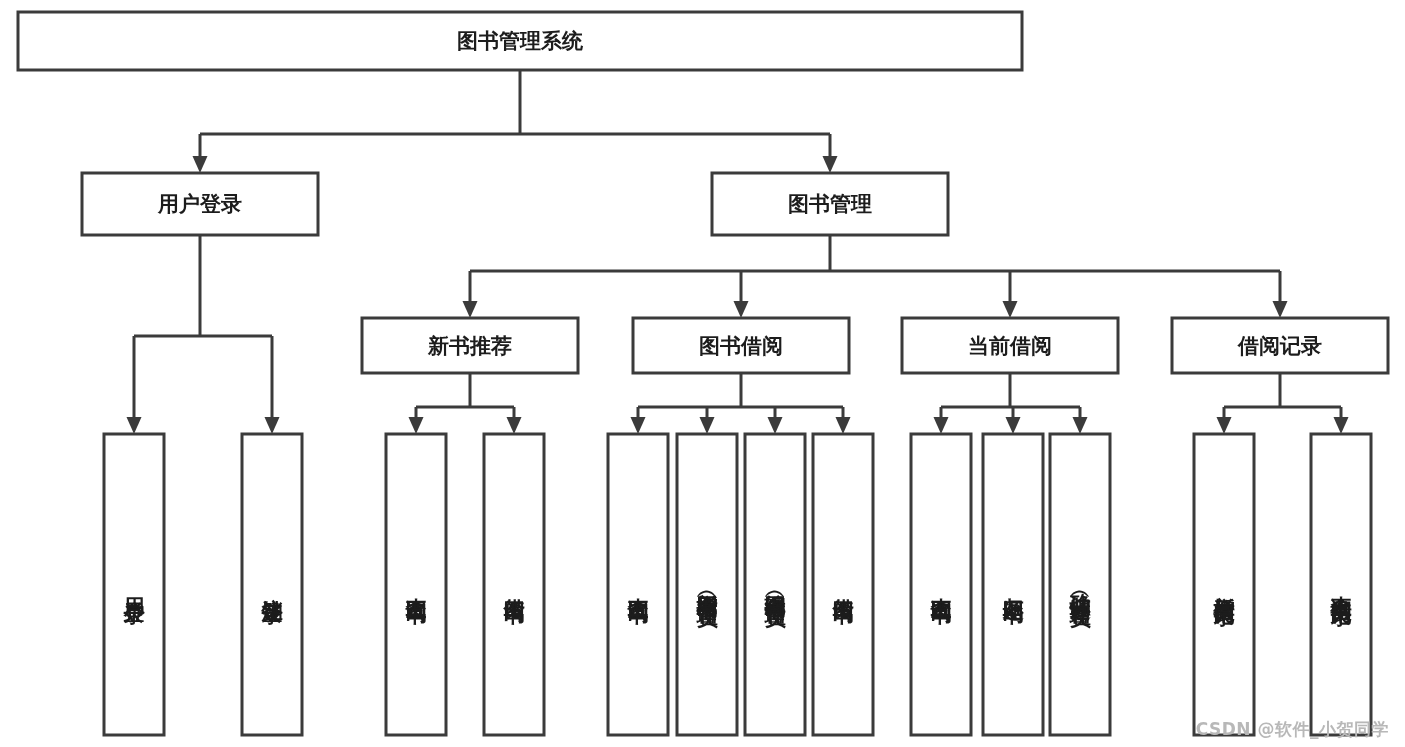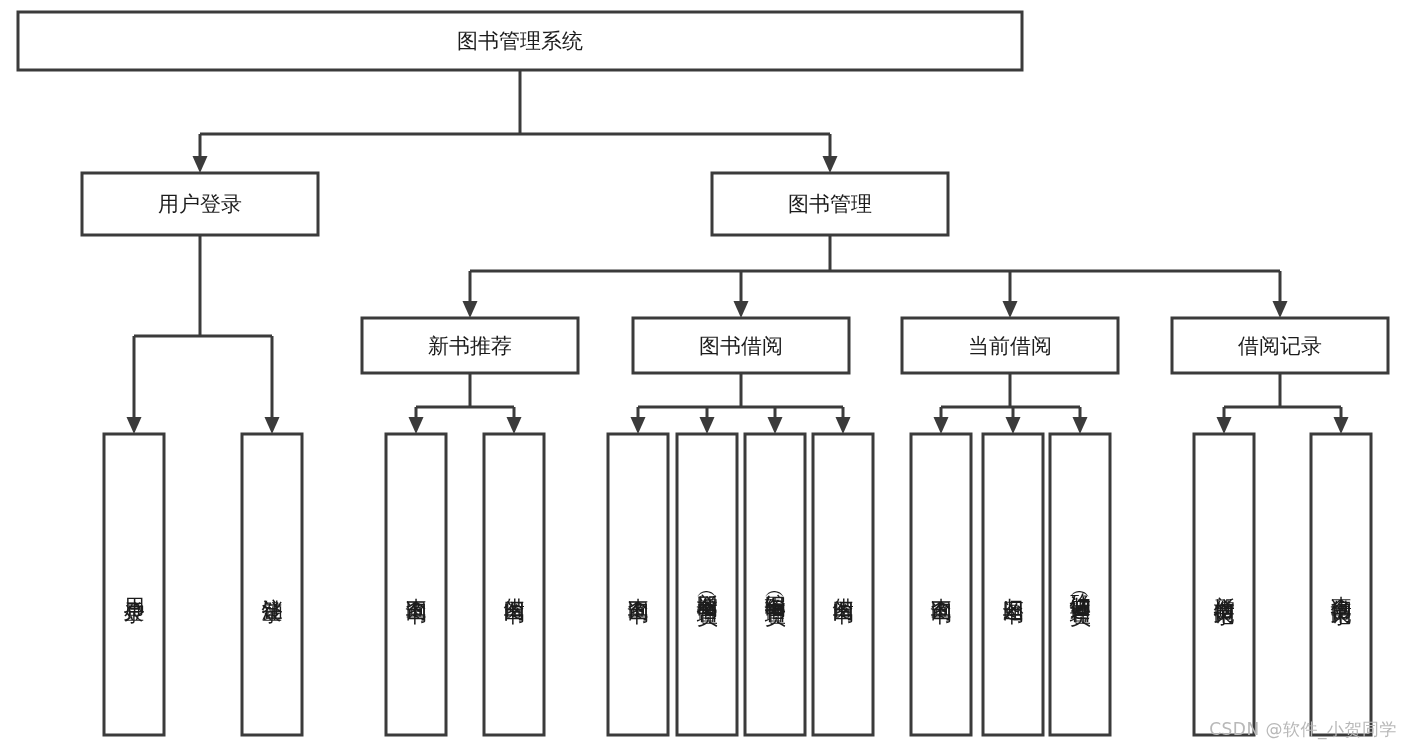--- a/index.html
+++ b/index.html
@@ -11,20 +11,21 @@
     width: 1405px;
     height: 747px;
     font-family: "DejaVu Sans", "Liberation Sans", sans-serif;
     overflow: hidden;
   }
   #diagram-root {
     position: relative;
     width: 1405px;
     height: 747px;
     background: #ffffff;
+    font-weight: bold;
   }
   svg#flow-svg {
     position: absolute;
     top: 0;
     left: 0;
     width: 1405px;
     height: 747px;
   }
   .node-box {
     fill: #ffffff;
@@ -58,21 +59,21 @@
     font-family: "DejaVu Sans", "Liberation Sans", sans-serif;
     font-size: 21px;
     line-height: 1.06;
     color: #1c1c1c;
     letter-spacing: 2px;
     white-space: nowrap;
     pointer-events: none;
   }
   .watermark {
     position: absolute;
-    right: 8px;
+    right: 16px;
     bottom: 6px;
     font-family: "DejaVu Sans", "Liberation Sans", sans-serif;
     font-size: 17px;
     color: #b8b8b8;
     letter-spacing: 0.5px;
     user-select: none;
   }
 </style>
 </head>
 <body>

